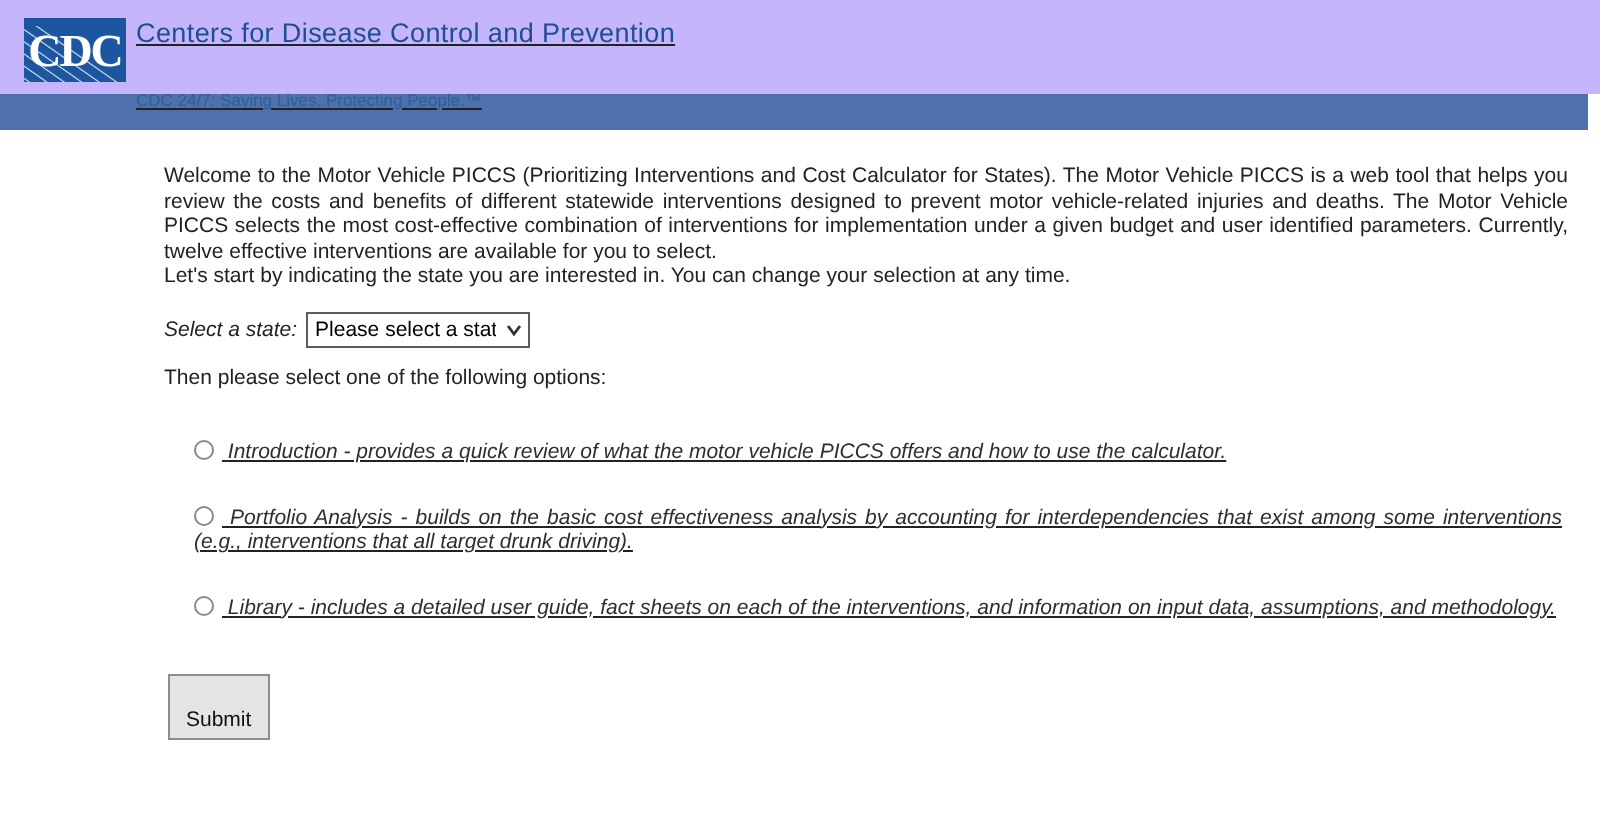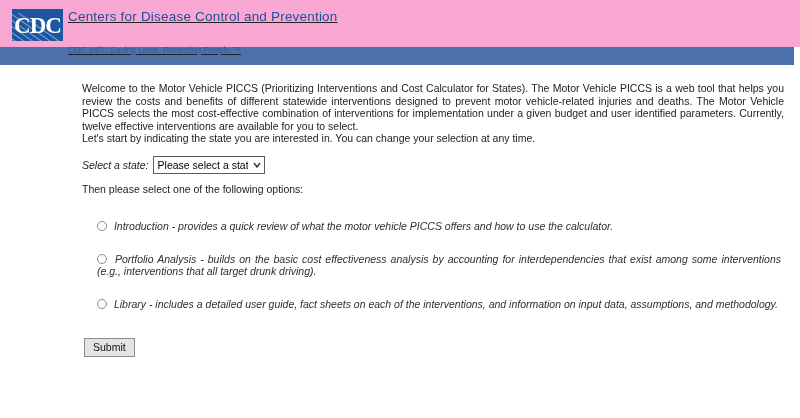--- a/index.html
+++ b/index.html
@@ -1,20 +1,20 @@
 <!DOCTYPE html>
 <html style="--title-color: #1f4e96; --tagline-color: #2f5e99; --bar-color: #4e71ab;"><head>
 <meta charset="utf-8">
 <style>
   * { margin: 0; padding: 0; box-sizing: border-box; }
   html, body { width: 800px; height: 418px; background: #ffffff; overflow: hidden; }
   body { font-family: "Liberation Sans", "DejaVu Sans", sans-serif; color: #222; }
 
   
-  .header { position: relative; height: 47px; background: #f9a8d4; }
+  .header { position: relative; height: 47px; background: #c4b5fd; }
   .logo-wrap { position: absolute; left: 12px; top: 9px; width: 51px; height: 32px; }
   .header-titles { position: absolute; left: 68px; top: 9px; text-decoration: underline; }
   .header-title {
     font-size: 13.5px; letter-spacing: 0.2px; color: var(--title-color, #1f4e96);
     font-weight: 400; line-height: 16px; white-space: nowrap;
   }
   .header-tagline {
     font-size: 8.5px; color: var(--tagline-color, #2f5e99);
     line-height: 11px; margin-top: 20px; white-space: nowrap;
   }
@@ -38,33 +38,33 @@
     border: 1px solid #5c5c5c; border-radius: 0; background: #fff;
   }
   .select-chevron {
     position: absolute; right: 4px; top: 6px; pointer-events: none;
     width: 8px; height: 6px; display: block;
   }
 
   .options-prompt { font-size: 10.5px; line-height: 12.5px; margin-top: 9px; }
 
   .options { width: 684px; margin-left: 15px; margin-top: 25px; }
-  .option { display: block; text-align: justify; font-size: 10.5px; line-height: 12.5px; margin-bottom: 20px; }
+  .option { display: block; text-align: justify; font-size: 10.5px; line-height: 12.5px; margin-bottom: 20px; text-decoration: underline; }
   .option-label { font-style: italic; color: #2e2e2e; }
   .radio {
     appearance: none; -webkit-appearance: none;
     width: 10px; height: 10px; border: 1px solid #8a8a8a; border-radius: 50%;
     background: #fff; vertical-align: -1px; margin: 0 4px 0 0; display: inline-block;
   }
 
   .submit-row { margin-top: 27px; margin-left: 2px; }
   .submit-button {
     font-family: "Liberation Sans", sans-serif; font-size: 10.5px; color: #111;
     background: #e4e4e4; border: 1px solid #8d8d8d;
-    padding: 2px 8px 3px 8px; line-height: 12px; cursor: pointer;
+    padding: 16px 8px 3px 8px; line-height: 12px; cursor: pointer;
   }
 </style>
 </head>
 <body>
 
 <div class="header">
   <div class="logo-wrap">
     <svg width="51" height="32" viewBox="0 0 51 32" xmlns="http://www.w3.org/2000/svg">
       <defs>
         <pattern id="hatch" width="5" height="5" patternTransform="rotate(-55)" patternUnits="userSpaceOnUse">

